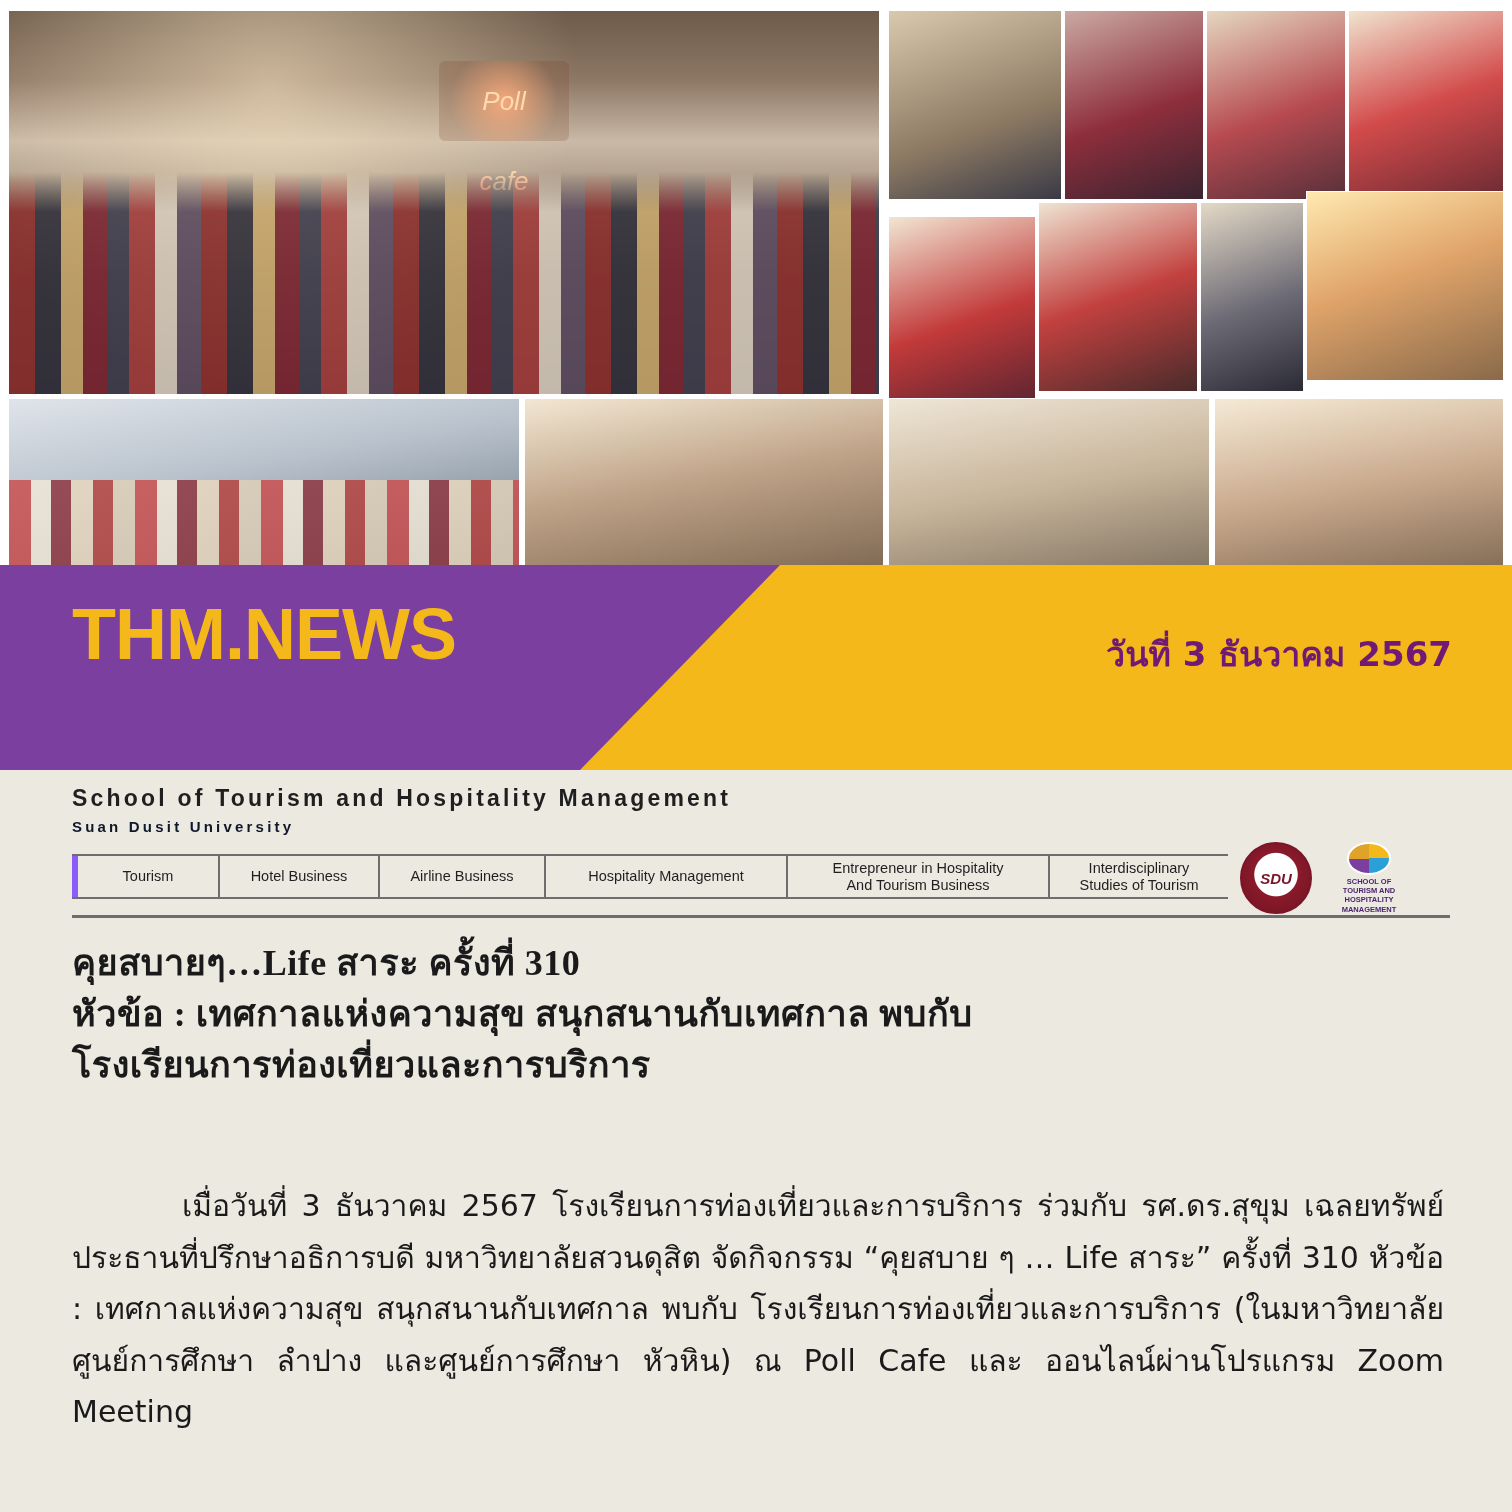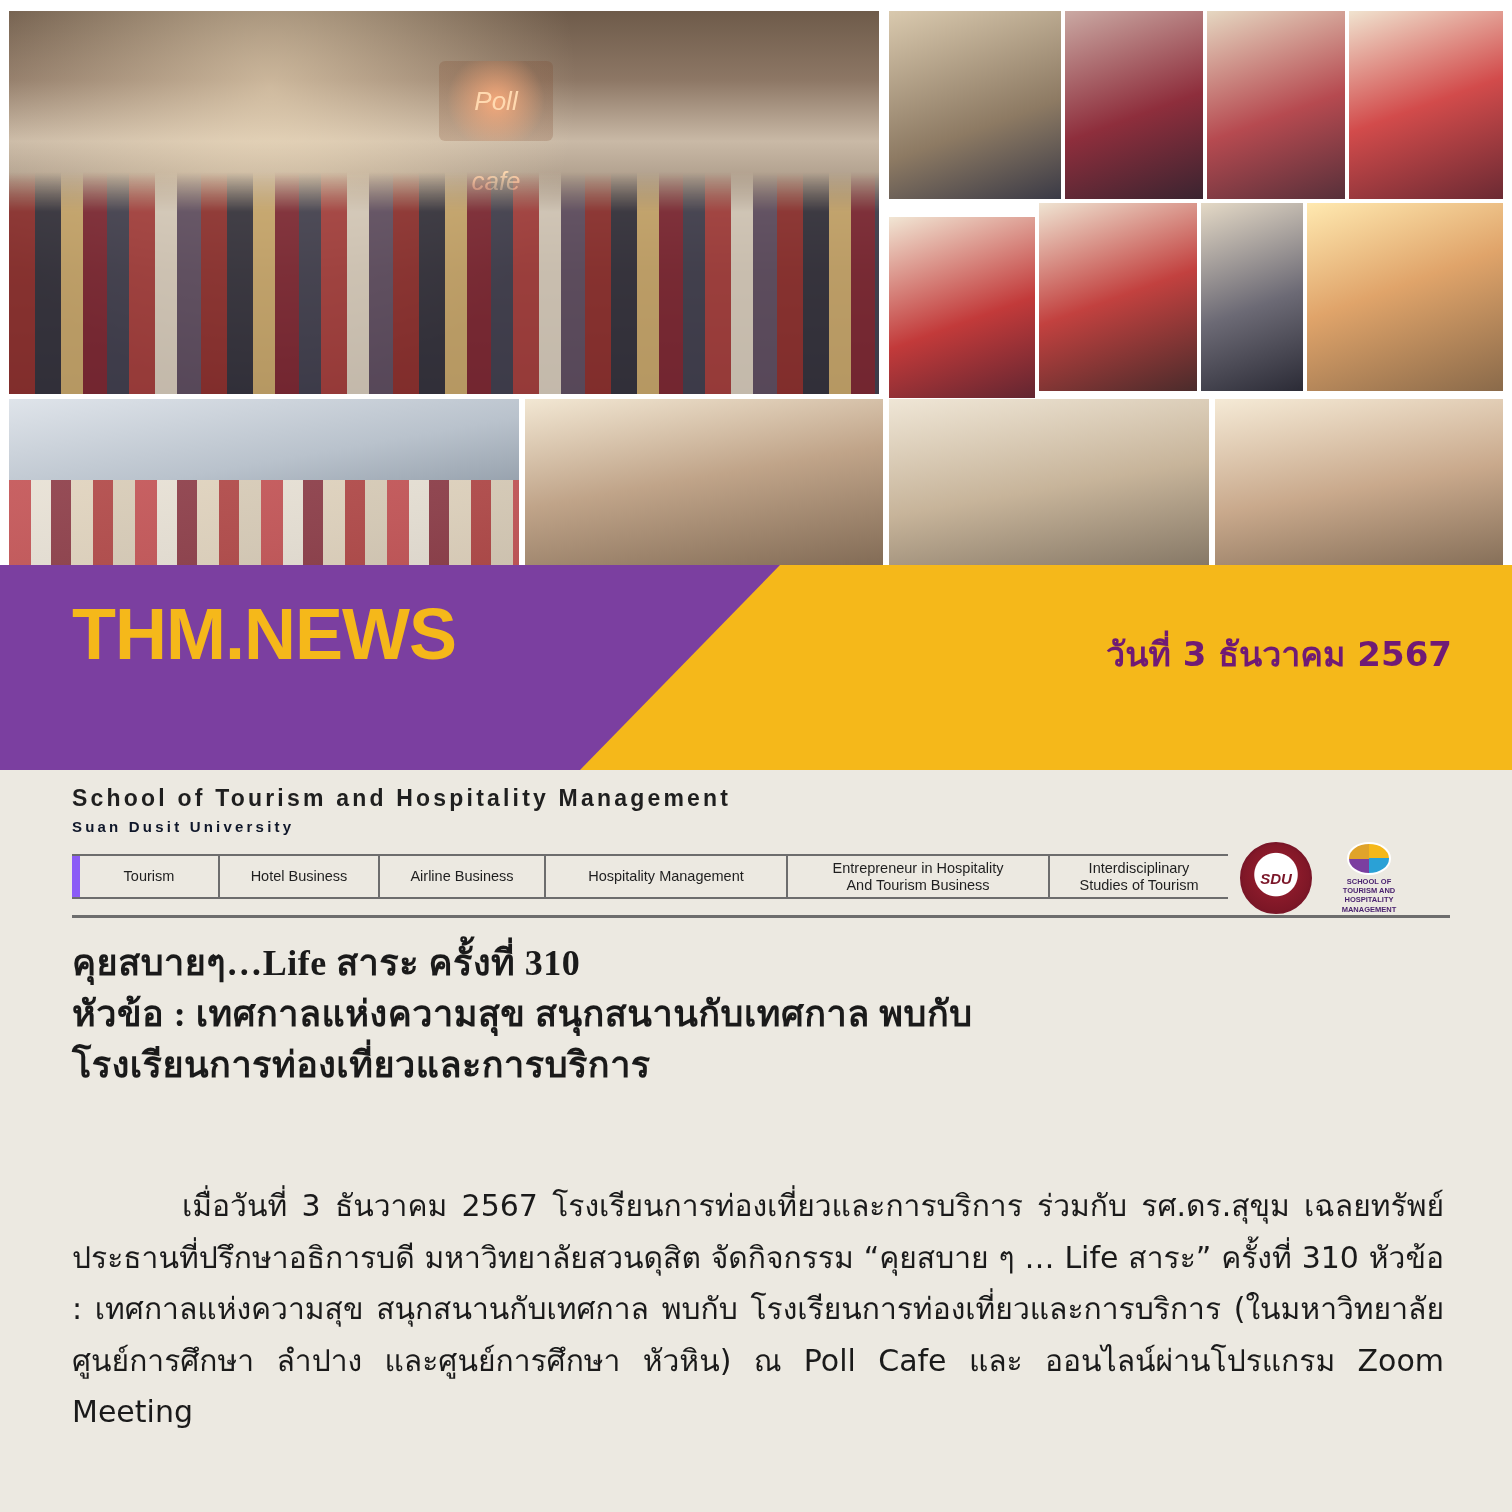--- a/index.html
+++ b/index.html
@@ -36,42 +36,42 @@
   .p-main::after{
     content:""; position:absolute; left:0; bottom:0; width:100%; height:58%;
     background: repeating-linear-gradient(90deg,
       #8b2b2b 0 26px, #2d2d3a 26px 52px, #c9a86b 52px 74px, #7a2230 74px 98px,
       #3b3b4d 98px 120px, #a33a3a 120px 146px, #d9cfc0 146px 168px, #5a4a60 168px 192px);
     opacity:0.85;
     -webkit-mask-image: linear-gradient(transparent 0, #000 18%, #000 100%);
             mask-image: linear-gradient(transparent 0, #000 18%, #000 100%);
   }
   .p-main .sign {
-    position:absolute; left:430px; top:50px; width:114px; height:80px;
+    position:absolute; left:430px; top:50px; width:130px; height:80px;
     border-radius:6px;
     background: radial-gradient(circle at 50% 50%, rgba(255,170,120,0.85), rgba(120,60,30,0.2) 70%);
     color:#ffd9b0; font-size:26px; font-style:italic; text-align:center; line-height:80px;
   }
 
   .p-h1 { left: 888px; top: 10px; width: 174px; height: 190px;
     background: linear-gradient(160deg,#d9c9ae,#8d7a63 60%,#3a3a46); }
   .p-h2 { left: 1064px; top: 10px; width: 140px; height: 190px;
     background: linear-gradient(160deg,#caa9a3,#8e2e3c 55%,#3a2430); }
   .p-h3 { left: 1206px; top: 10px; width: 140px; height: 190px;
     background: linear-gradient(160deg,#e5d7c1,#b64a50 55%,#57303a); }
   .p-h4 { left: 1348px; top: 10px; width: 156px; height: 190px;
     background: linear-gradient(160deg,#f0e3cf,#d24b4b 50%,#6b2a33); }
 
   .p-h5 { left: 888px; top: 216px; width: 148px; height: 190px;
     background: linear-gradient(160deg,#f1e6d4,#c23a3a 55%,#5b2430); }
   .p-h6 { left: 1038px; top: 202px; width: 160px; height: 190px;
     background: linear-gradient(160deg,#efe4d2,#c2413f 50%,#4a2b2b); }
   .p-h7 { left: 1200px; top: 202px; width: 104px; height: 190px;
     background: linear-gradient(160deg,#e4d9c6,#6c6a75 55%,#2b2b36); }
-  .p-h8 { left: 1306px; top: 202px; width: 198px; height: 190px;
+  .p-h8 { left: 1306px; top: 191px; width: 198px; height: 190px;
     background: linear-gradient(160deg,#ffe9b0,#e0a46a 45%,#8a6a4a); }
 
   .p-b1 { left: 8px; top: 398px; width: 512px; height: 182px;
     background: linear-gradient(170deg,#dfe4ea,#b9c2cc 40%,#8f9aa6 70%,#5c6470); }
   .p-b1::after{
     content:""; position:absolute; left:0; bottom:0; width:100%; height:55%;
     background: repeating-linear-gradient(90deg,
       #c94f4f 0 22px,#f0e7d8 22px 42px,#8e3640 42px 62px,#e8d8bf 62px 84px,
       #b5423f 84px 104px,#dfd0b8 104px 126px);
     opacity:.85;
@@ -121,21 +121,21 @@
   .prog-bar {
     position:absolute; left:72px; top:84px; width:1156px; height:45px;
     display:flex; align-items:stretch;
     border-top:2px solid #6d6d6d; border-bottom:2px solid #6d6d6d;
   }
   .prog {
     display:flex; align-items:center; justify-content:center; text-align:center;
     font-size:14.5px; color:#1f1f1f; padding:0 12px; line-height:1.15;
     border-right:2px solid #6d6d6d;
   }
-  .prog:first-child { border-left:8px solid #8b5cf6; }
+  .prog:first-child { border-left:6px solid #8b5cf6; }
   .prog:last-child { border-right:none; }
   .logos { position:absolute; left:1240px; top:72px; width:210px; height:72px; display:flex; gap:14px;align-items:center; }
   .logo-sdu {
     width:72px; height:72px; border-radius:50%;
     background: radial-gradient(circle at 50% 45%, #fff 42%, #8a1a2a 44%, #6e1322 100%);
     border:2px solid #7a1628; position:relative;
   }
   .logo-sdu::after{
     content:"SDU"; position:absolute; left:0; right:0; top:26px; text-align:center;
     font-size:15px; font-weight:bold; color:#7a1628; font-style:italic;

